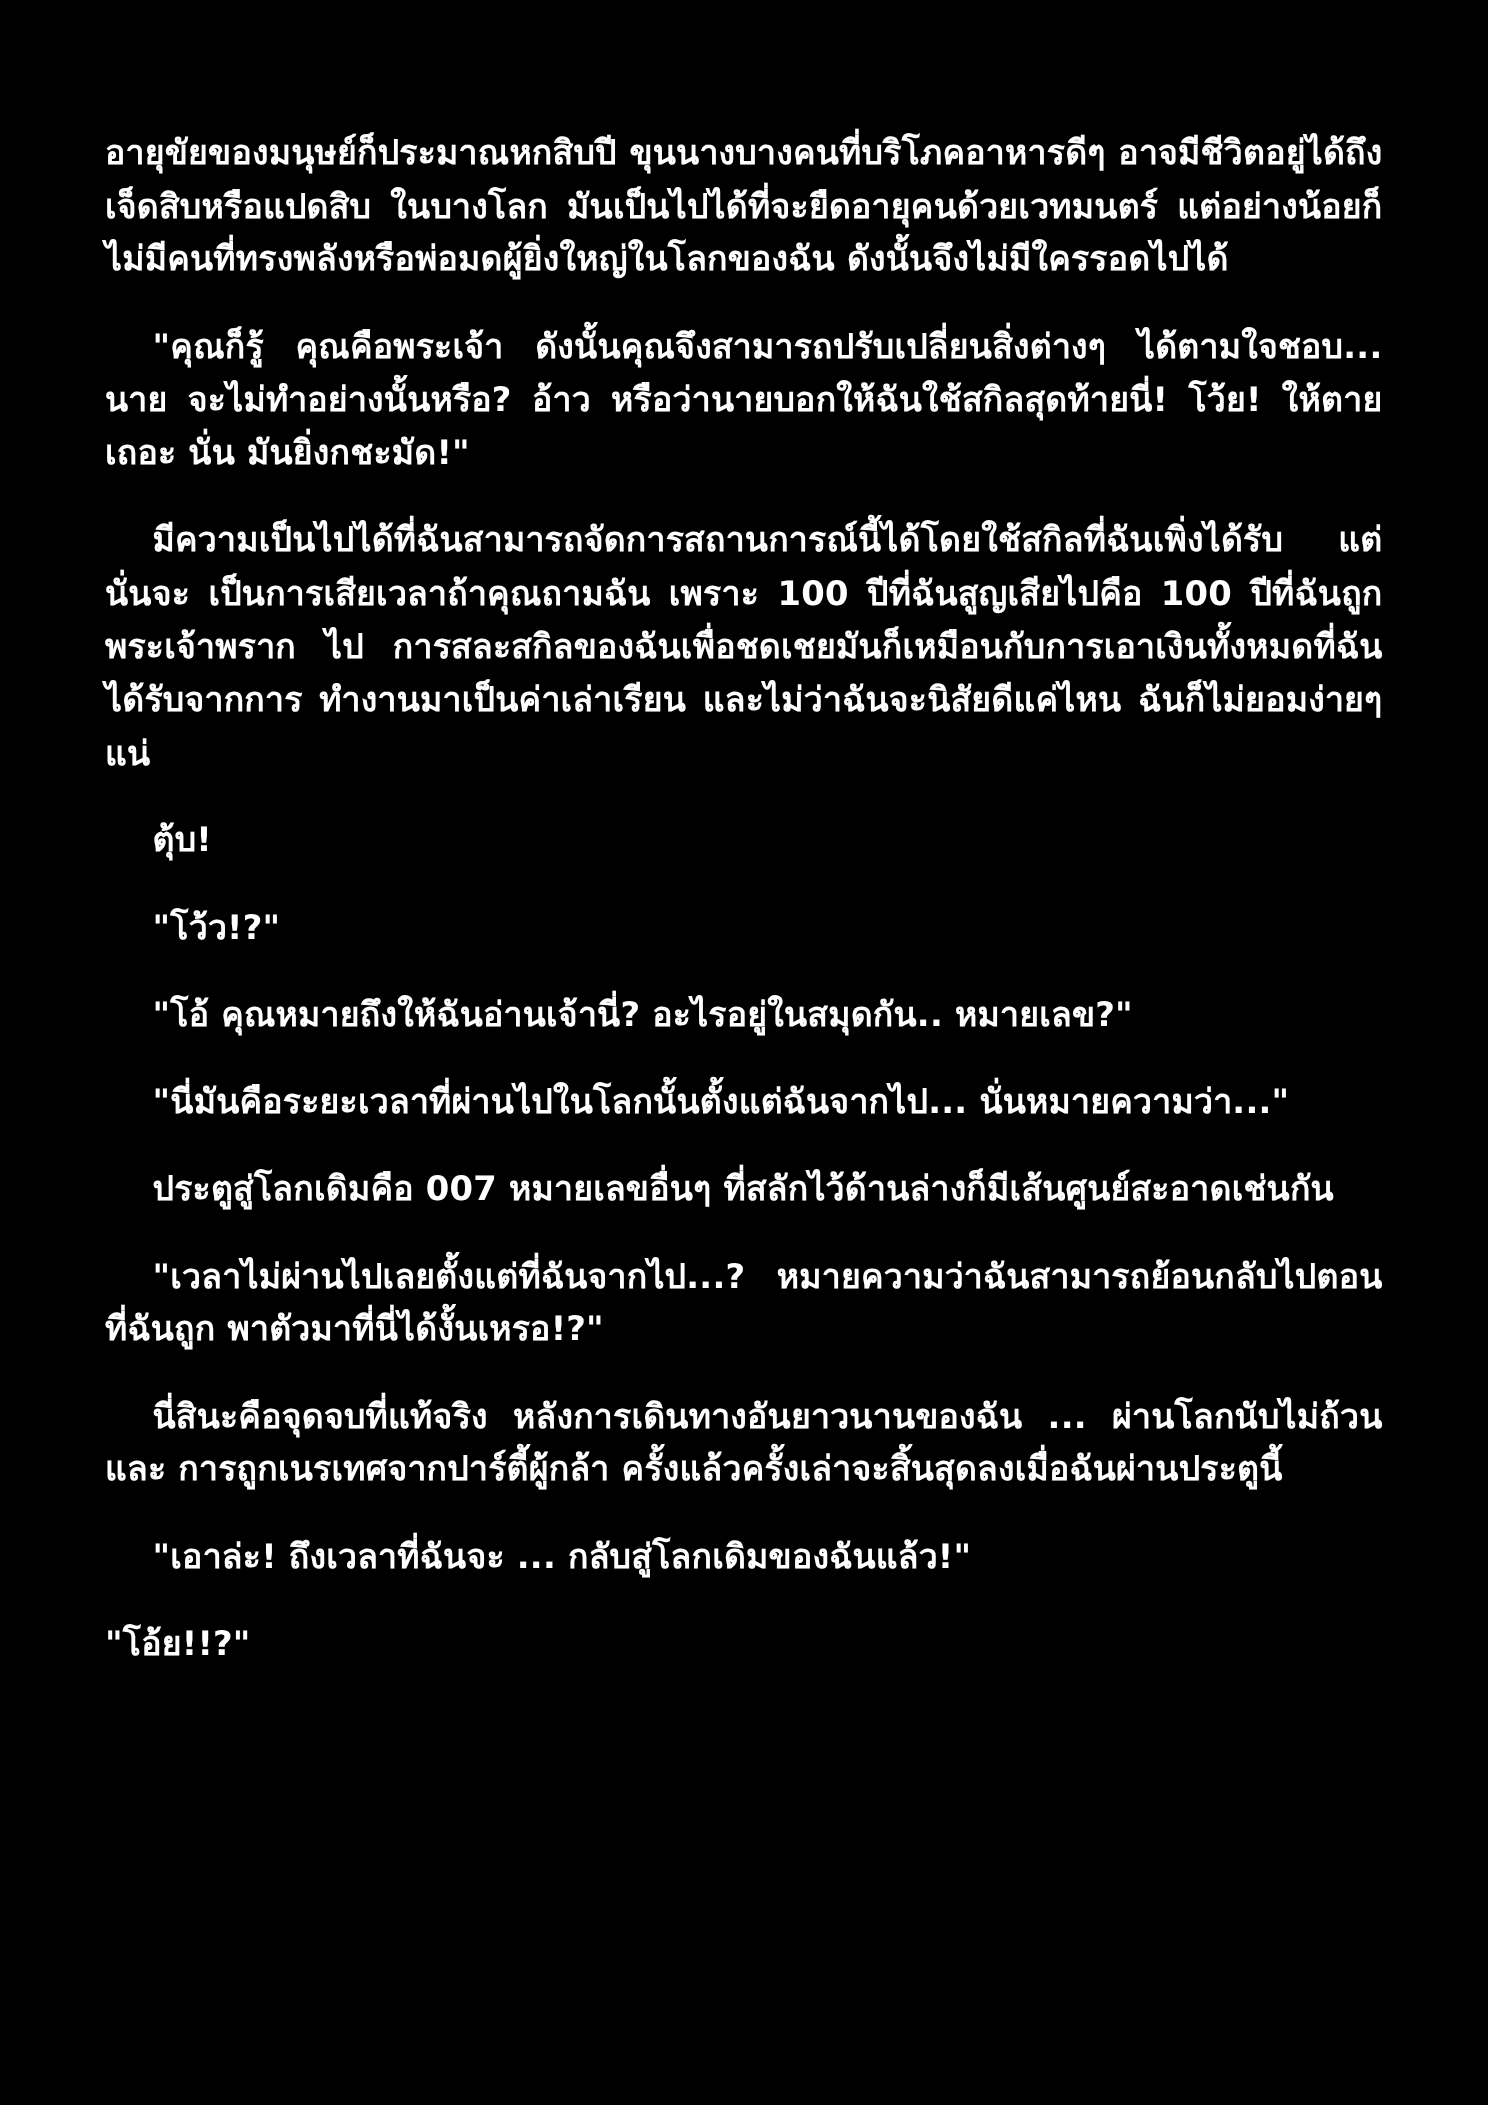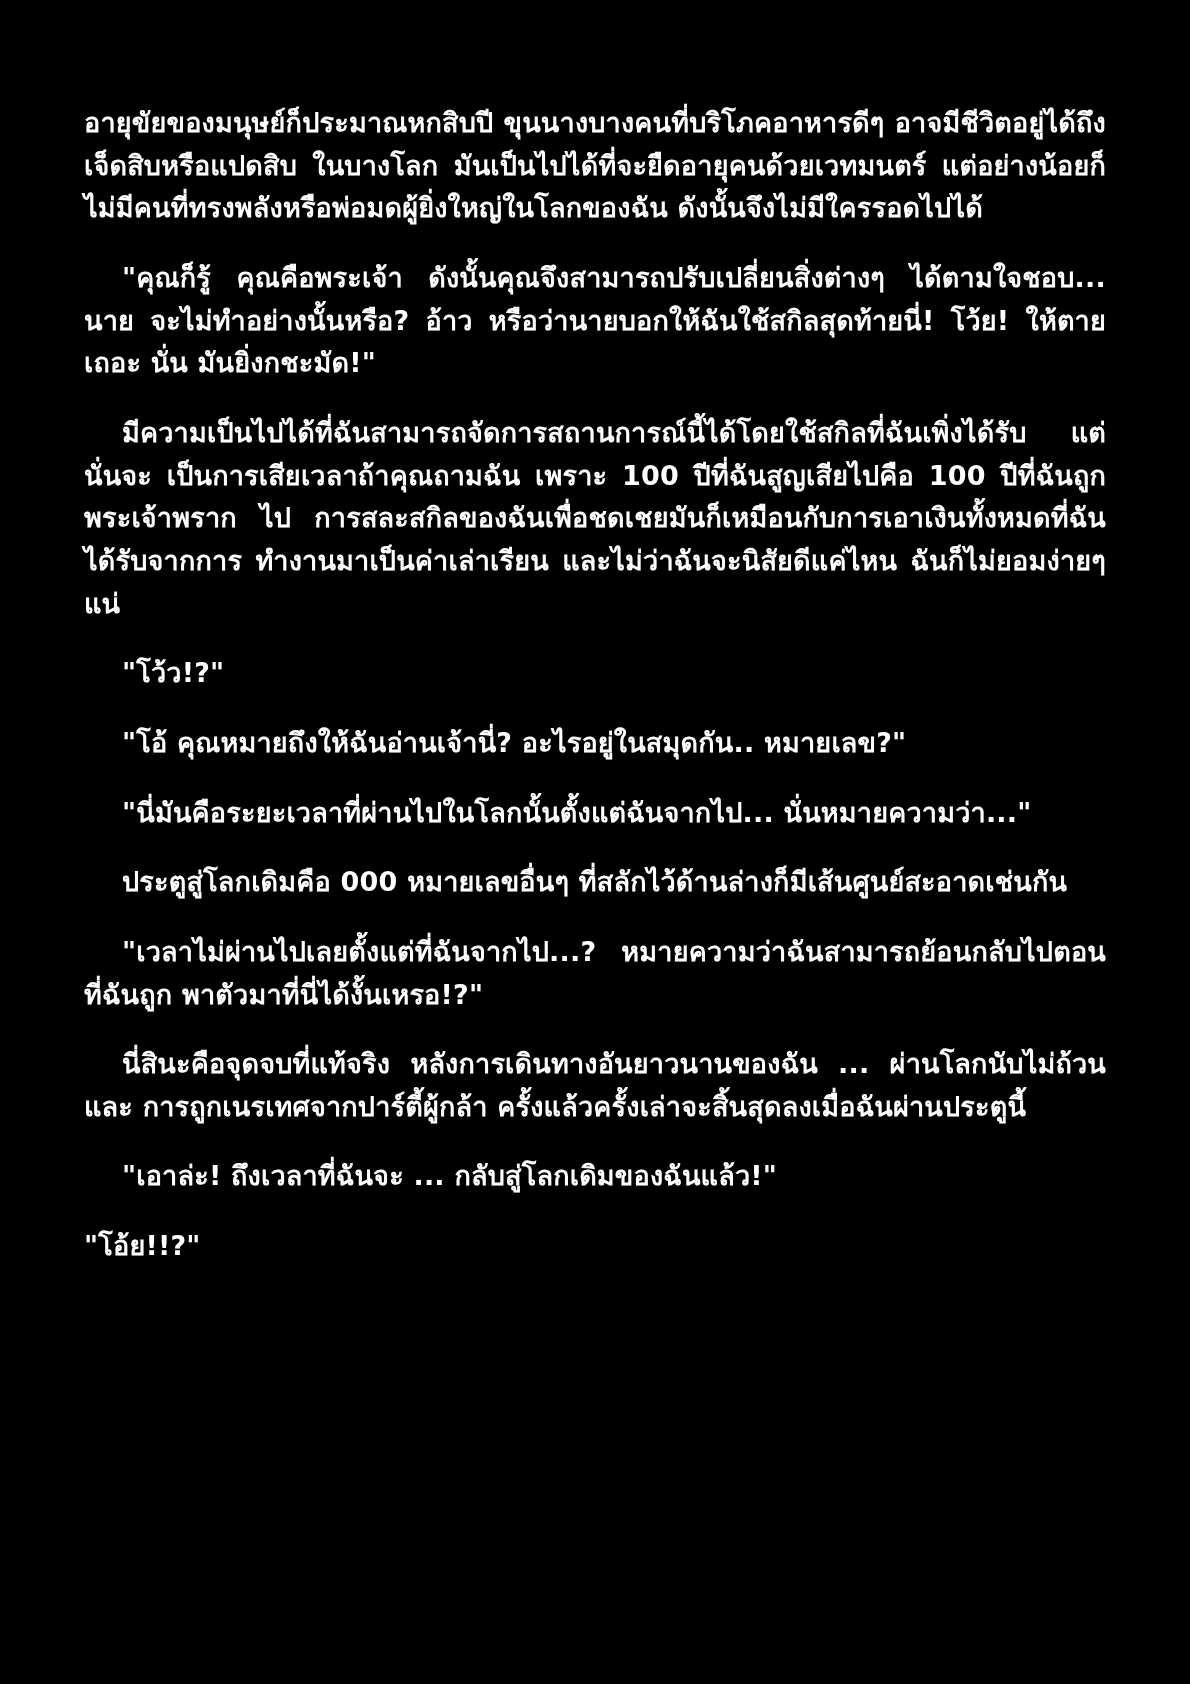--- a/index.html
+++ b/index.html
@@ -41,22 +41,23 @@
   }
 </style>
 </head>
 <body>
 
 <div class="page">
   <div id="paragraphs-root">
       <p class="no-indent">อายุขัยของมนุษย์ก็ประมาณหกสิบปี ขุนนางบางคนที่บริโภคอาหารดีๆ อาจมีชีวิตอยู่ได้ถึง เจ็ดสิบหรือแปดสิบ ในบางโลก มันเป็นไปได้ที่จะยืดอายุคนด้วยเวทมนตร์ แต่อย่างน้อยก็ ไม่มีคนที่ทรงพลังหรือพ่อมดผู้ยิ่งใหญ่ในโลกของฉัน ดังนั้นจึงไม่มีใครรอดไปได้</p>
       <p class="indent">"คุณก็รู้ คุณคือพระเจ้า ดังนั้นคุณจึงสามารถปรับเปลี่ยนสิ่งต่างๆ ได้ตามใจชอบ... นาย จะไม่ทำอย่างนั้นหรือ? อ้าว หรือว่านายบอกให้ฉันใช้สกิลสุดท้ายนี่! โว้ย! ให้ตายเถอะ นั่น มันยิ่งกชะมัด!"</p>
       <p class="indent">มีความเป็นไปได้ที่ฉันสามารถจัดการสถานการณ์นี้ได้โดยใช้สกิลที่ฉันเพิ่งได้รับ แต่นั่นจะ เป็นการเสียเวลาถ้าคุณถามฉัน เพราะ 100 ปีที่ฉันสูญเสียไปคือ 100 ปีที่ฉันถูกพระเจ้าพราก ไป การสละสกิลของฉันเพื่อชดเชยมันก็เหมือนกับการเอาเงินทั้งหมดที่ฉันได้รับจากการ ทำงานมาเป็นค่าเล่าเรียน และไม่ว่าฉันจะนิสัยดีแค่ไหน ฉันก็ไม่ยอมง่ายๆ แน่</p>
+      <p class="indent short">ตุ้บ!</p>
       <p class="indent short">"โว้ว!?"</p>
       <p class="indent">"โอ้ คุณหมายถึงให้ฉันอ่านเจ้านี่? อะไรอยู่ในสมุดกัน.. หมายเลข?"</p>
       <p class="indent">"นี่มันคือระยะเวลาที่ผ่านไปในโลกนั้นตั้งแต่ฉันจากไป... นั่นหมายความว่า..."</p>
-      <p class="indent">ประตูสู่โลกเดิมคือ 000 หมายเลขอื่นๆ ที่สลักไว้ด้านล่างก็มีเส้นศูนย์สะอาดเช่นกัน</p>
+      <p class="indent">ประตูสู่โลกเดิมคือ 007 หมายเลขอื่นๆ ที่สลักไว้ด้านล่างก็มีเส้นศูนย์สะอาดเช่นกัน</p>
       <p class="indent">"เวลาไม่ผ่านไปเลยตั้งแต่ที่ฉันจากไป...? หมายความว่าฉันสามารถย้อนกลับไปตอนที่ฉันถูก พาตัวมาที่นี่ได้งั้นเหรอ!?"</p>
       <p class="indent">นี่สินะคือจุดจบที่แท้จริง หลังการเดินทางอันยาวนานของฉัน ... ผ่านโลกนับไม่ถ้วนและ การถูกเนรเทศจากปาร์ตี้ผู้กล้า ครั้งแล้วครั้งเล่าจะสิ้นสุดลงเมื่อฉันผ่านประตูนี้</p>
       <p class="indent">"เอาล่ะ! ถึงเวลาที่ฉันจะ ... กลับสู่โลกเดิมของฉันแล้ว!"</p>
       <p class="no-indent short">"โอ้ย!!?"</p>
     </div>
 </div>
 
 </body></html>

